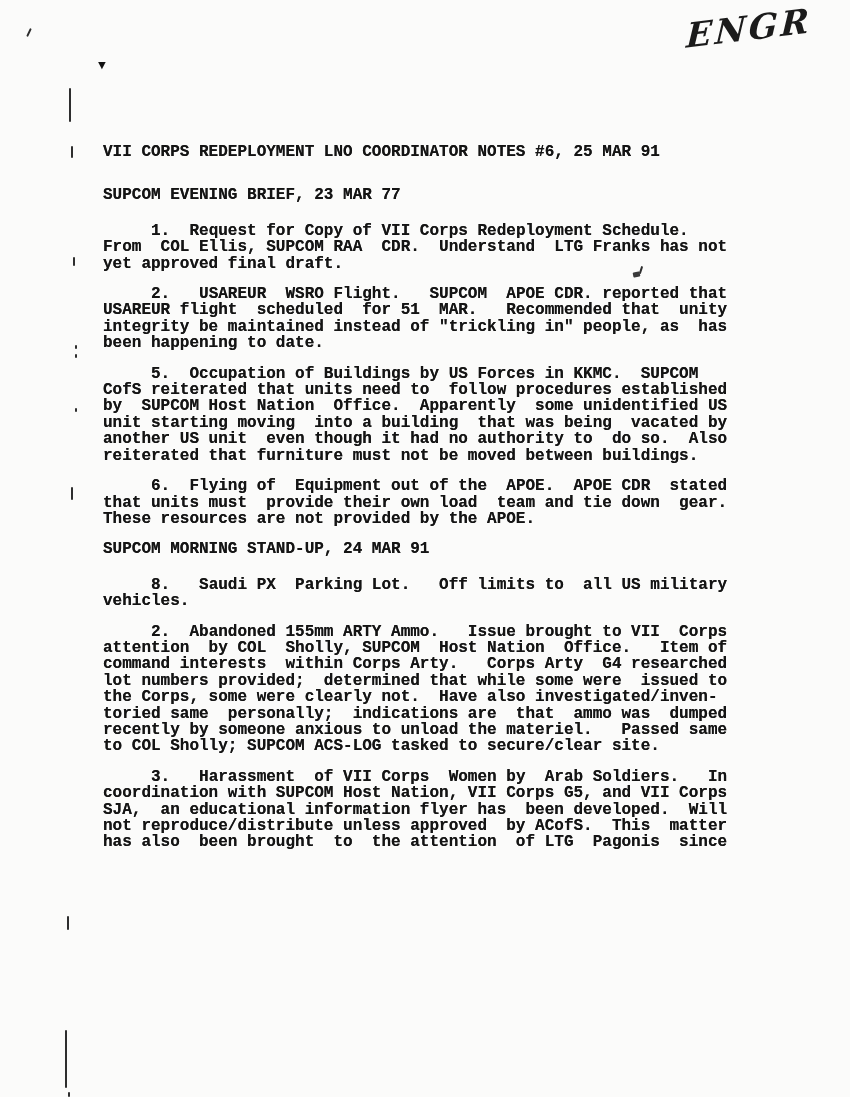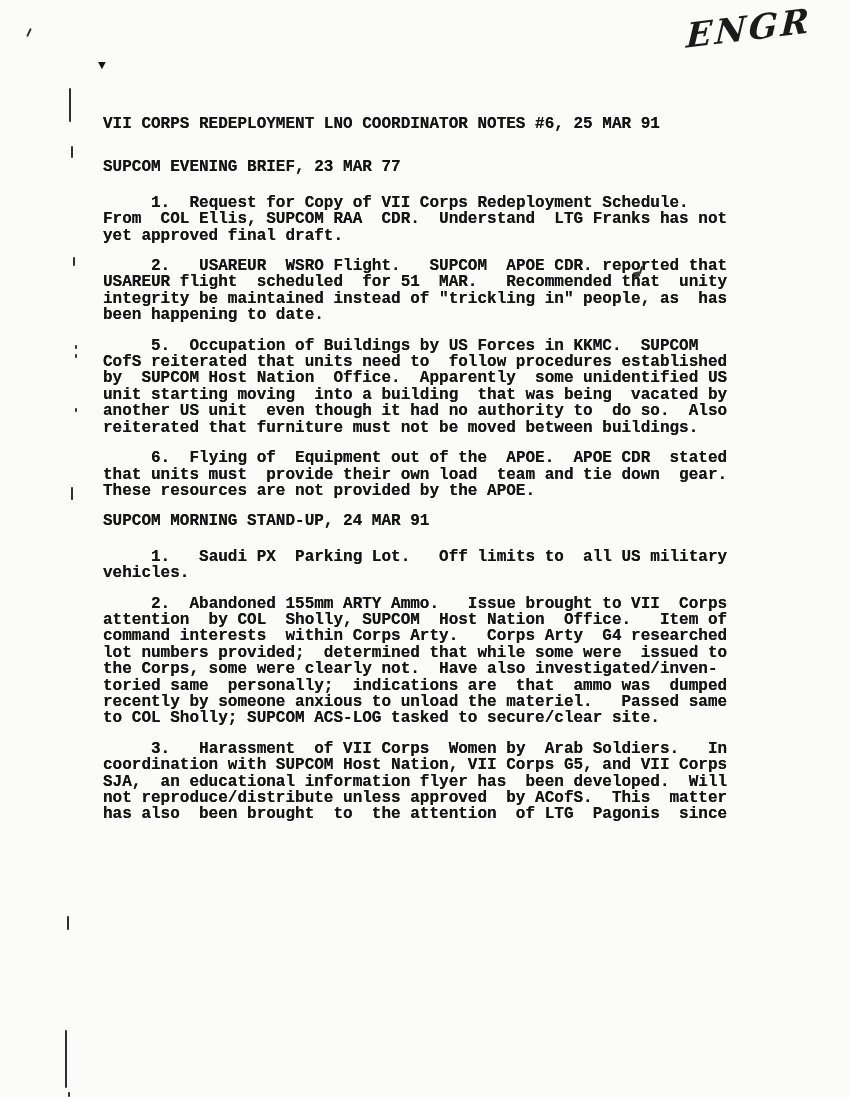--- a/index.html
+++ b/index.html
@@ -56,21 +56,21 @@
   .t8 { left: 67px; top: 916px; height: 14px; width:1.5px; }
   .t9 { left: 65px; top: 1030px; height: 58px; width:1.5px; }
   .t10{ left: 68px; top: 1092px; height: 5px; width:1.5px; }
   .t11{ left: 28px; top: 28px;  height: 9px;  transform: rotate(25deg); }
   .t12{ left: 640px; top: 266px; height: 8px; transform: rotate(18deg); }
   .t13{ left: 633px; top: 272px; height: 5px; width:7px; background:#3a3a3a; transform: rotate(-12deg); }
   
   .doc {
     position: absolute;
     left: 103px;
-    top: 116px;
+    top: 144px;
     width: 665px;
     color: #141414;
     font-weight: 700;
     font-size: 16px;
     line-height: 16.4px;
     text-shadow: 0 0 0.5px rgba(10,10,10,0.75);
   }
   .title {
     white-space: pre-wrap;
     margin: 0 0 27px 0;
@@ -128,21 +128,21 @@
 unit starting moving  into a building  that was being  vacated by
 another US unit  even though it had no authority to  do so.  Also
 reiterated that furniture must not be moved between buildings.</p>
       <p class="para">     6.  Flying of  Equipment out of the  APOE.  APOE CDR  stated
 that units must  provide their own load  team and tie down  gear.
 These resources are not provided by the APOE.</p>
     </section>
 
     <section class="section-gap">
       <div class="heading">SUPCOM MORNING STAND-UP, 24 MAR 91</div>
-      <p class="para">     1.   Saudi PX  Parking Lot.   Off limits to  all US military
+      <p class="para">     8.   Saudi PX  Parking Lot.   Off limits to  all US military
 vehicles.</p>
       <p class="para">     2.  Abandoned 155mm ARTY Ammo.   Issue brought to VII  Corps
 attention  by COL  Sholly, SUPCOM  Host Nation  Office.   Item of
 command interests  within Corps Arty.   Corps Arty  G4 researched
 lot numbers provided;  determined that while some were  issued to
 the Corps, some were clearly not.  Have also investigated/inven-
 toried same  personally;  indications are  that  ammo was  dumped
 recently by someone anxious to unload the materiel.   Passed same
 to COL Sholly; SUPCOM ACS-LOG tasked to secure/clear site.</p>
       <p class="para">     3.   Harassment  of VII Corps  Women by  Arab Soldiers.   In

